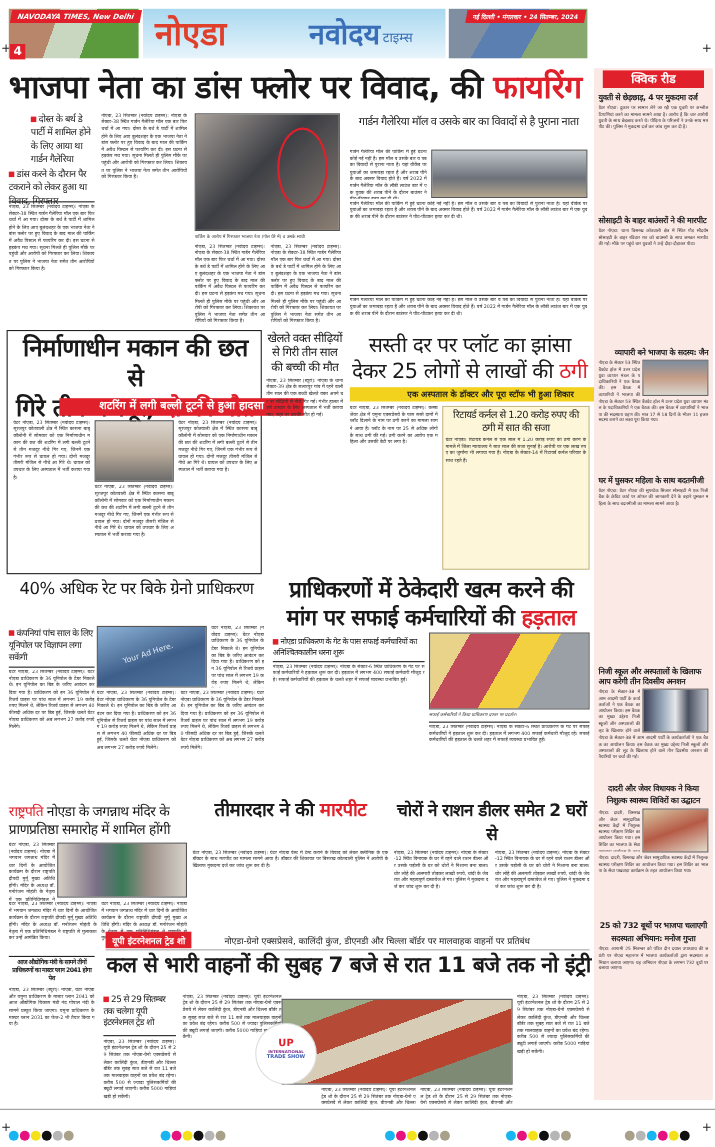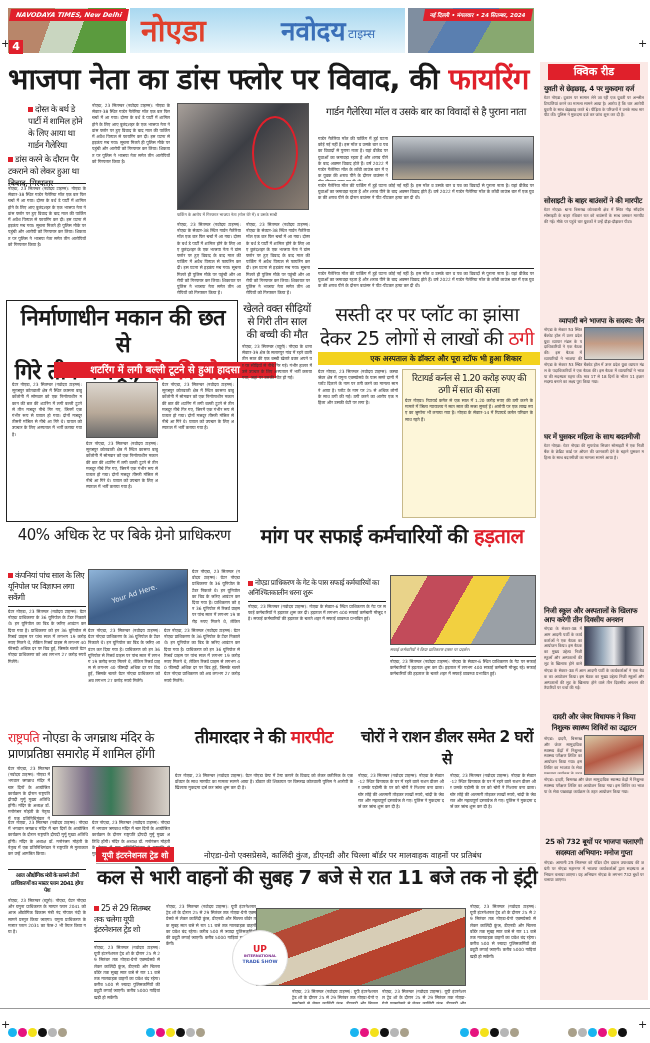--- a/index.html
+++ b/index.html
@@ -107,20 +107,21 @@
 <div class="abs rule" style="left:8px;top:606px;width:78px;"></div>
 <div class="abs body-text" style="left:8px;top:609px;width:78px;height:118px;">ग्रेटर नोएडा, 23 सितम्बर (नवोदय टाइम्स): ग्रेटर नोएडा प्राधिकरण के 36 यूनिपोल के टेंडर निकाले थे। इन यूनिपोल का बिड के जरिए आवंटन कर दिया गया है। प्राधिकरण को इन 36 यूनिपोल से रिजर्व प्राइस पर पांच साल में लगभग 19 करोड़ रुपए मिलने थे, लेकिन रिजर्व प्राइस से लगभग 40 फीसदी अधिक दर पर बिड हुई, जिसके चलते ग्रेटर नोएडा प्राधिकरण को अब लगभग 27 करोड़ रुपये मिलेंगे।</div>
 <div class="abs photo" style="left:88px;top:569px;width:100px;height:56px;background:linear-gradient(160deg,#8fb4d8,#3e5f8a 55%,#5579a3);">
   <div style="position:absolute;left:22px;top:20px;color:#dfe9f4;font-size:7px;transform:rotate(-18deg);">Your Ad Here.</div>
 </div>
 <div class="abs body-text" style="left:192px;top:569px;width:48px;height:56px;">ग्रेटर नोएडा, 23 सितम्बर (नवोदय टाइम्स): ग्रेटर नोएडा प्राधिकरण के 36 यूनिपोल के टेंडर निकाले थे। इन यूनिपोल का बिड के जरिए आवंटन कर दिया गया है। प्राधिकरण को इन 36 यूनिपोल से रिजर्व प्राइस पर पांच साल में लगभग 19 करोड़ रुपए मिलने थे, लेकिन रिजर्व प्राइस से लगभग 40 फीसदी अधिक दर पर बिड हुई, जिसके चलते ग्रेटर नोएडा प्राधिकरण को अब लगभग 27 करोड़ रुपये मिलेंगे।</div>
 <div class="abs body-text" style="left:88px;top:628px;width:72px;height:99px;">ग्रेटर नोएडा, 23 सितम्बर (नवोदय टाइम्स): ग्रेटर नोएडा प्राधिकरण के 36 यूनिपोल के टेंडर निकाले थे। इन यूनिपोल का बिड के जरिए आवंटन कर दिया गया है। प्राधिकरण को इन 36 यूनिपोल से रिजर्व प्राइस पर पांच साल में लगभग 19 करोड़ रुपए मिलने थे, लेकिन रिजर्व प्राइस से लगभग 40 फीसदी अधिक दर पर बिड हुई, जिसके चलते ग्रेटर नोएडा प्राधिकरण को अब लगभग 27 करोड़ रुपये मिलेंगे।</div>
 <div class="abs body-text" style="left:164px;top:628px;width:76px;height:99px;">ग्रेटर नोएडा, 23 सितम्बर (नवोदय टाइम्स): ग्रेटर नोएडा प्राधिकरण के 36 यूनिपोल के टेंडर निकाले थे। इन यूनिपोल का बिड के जरिए आवंटन कर दिया गया है। प्राधिकरण को इन 36 यूनिपोल से रिजर्व प्राइस पर पांच साल में लगभग 19 करोड़ रुपए मिलने थे, लेकिन रिजर्व प्राइस से लगभग 40 फीसदी अधिक दर पर बिड हुई, जिसके चलते ग्रेटर नोएडा प्राधिकरण को अब लगभग 27 करोड़ रुपये मिलेंगे।</div>
 
 <div class="abs hl" style="left:246px;top:524px;width:292px;font-size:20px;text-align:center;line-height:25px;">
+  <div>प्राधिकरणों में ठेकेदारी खत्म करने की</div>
   <div><span>मांग पर सफाई कर्मचारियों की</span> <span class="red">हड़ताल</span></div>
 </div>
 <div class="abs hl" style="left:248px;top:578px;width:138px;font-size:7.2px;font-weight:normal;line-height:10px;"><span class="bullet"></span><span>नोएडा प्राधिकरण के गेट के पास सफाई कर्मचारियों का अनिश्चितकालीन धरना शुरू</span></div>
 <div class="abs rule" style="left:248px;top:601px;width:138px;"></div>
 <div class="abs body-text" style="left:248px;top:604px;width:138px;height:123px;">नोएडा, 23 सितम्बर (नवोदय टाइम्स): नोएडा के सेक्टर-6 स्थित प्राधिकरण के गेट पर सफाई कर्मचारियों ने हड़ताल शुरू कर दी। हड़ताल में लगभग 400 सफाई कर्मचारी मौजूद रहे। सफाई कर्मचारियों की हड़ताल के चलते शहर में सफाई व्यवस्था प्रभावित हुई।</div>
 <div class="abs photo" style="left:390px;top:575px;width:146px;height:70px;background:linear-gradient(120deg,#e9d38a 0 20%,#c24b5a 20% 45%,#f2d040 45% 65%,#9aa0a6 65%);"></div>
 <div class="abs caption" style="left:390px;top:647px;width:146px;font-style:italic;">सफाई कर्मचारियों ने किया प्राधिकरण दफ्तर पर प्रदर्शन।</div>
 <div class="abs rule" style="left:390px;top:656px;width:146px;"></div>
 <div class="abs body-text" style="left:390px;top:659px;width:146px;height:68px;">नोएडा, 23 सितम्बर (नवोदय टाइम्स): नोएडा के सेक्टर-6 स्थित प्राधिकरण के गेट पर सफाई कर्मचारियों ने हड़ताल शुरू कर दी। हड़ताल में लगभग 400 सफाई कर्मचारी मौजूद रहे। सफाई कर्मचारियों की हड़ताल के चलते शहर में सफाई व्यवस्था प्रभावित हुई।</div>
 

